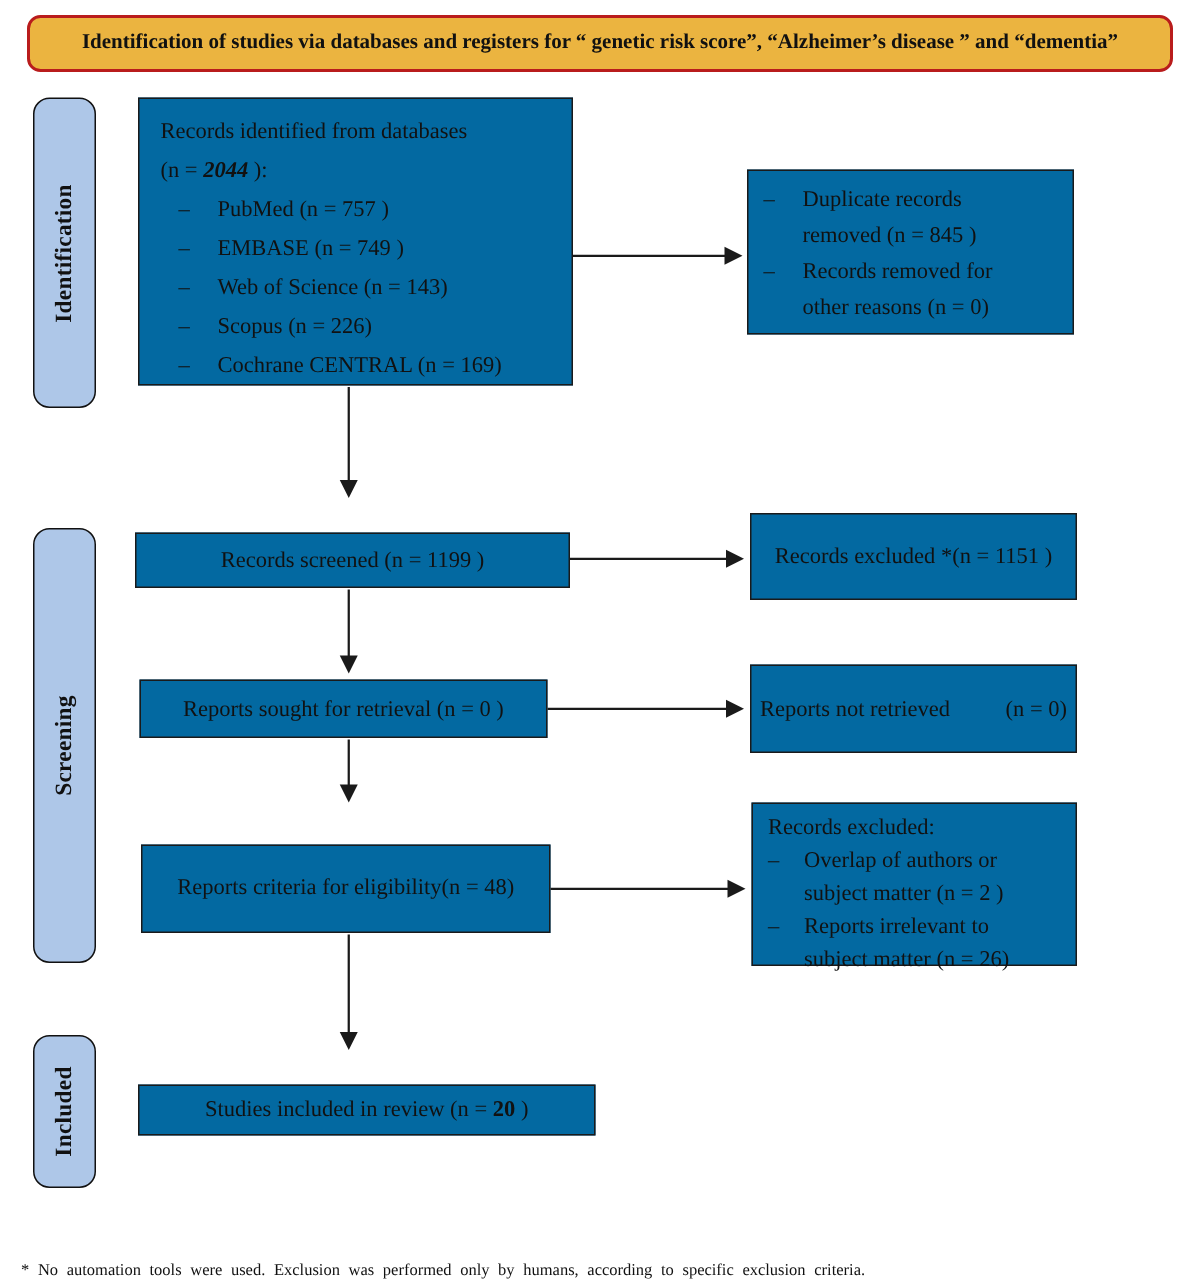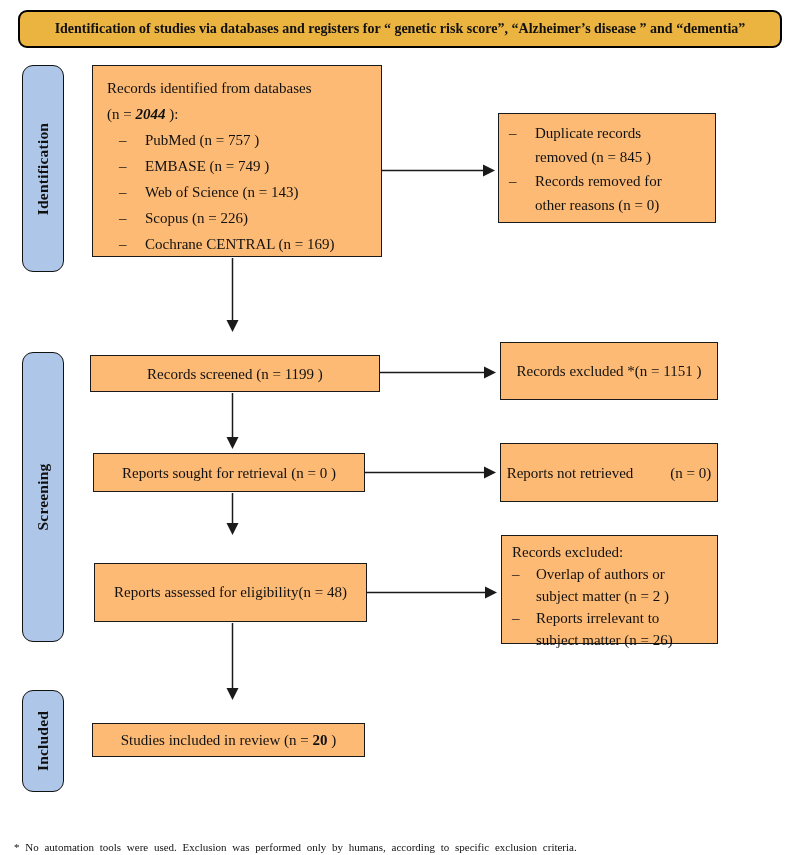--- a/index.html
+++ b/index.html
@@ -3,37 +3,37 @@
 <meta charset="utf-8">
 <style>
   html,body{margin:0;padding:0;background:#ffffff;}
   .canvas{
     position:relative;width:800px;height:855px;background:#ffffff;
     font-family:"Liberation Serif","DejaVu Serif",serif;color:#111;overflow:hidden;
   }
   
   .banner{
     position:absolute;left:18px;top:10px;width:764px;height:38px;box-sizing:border-box;
-    border:2px solid #000000;border-radius:9px;
+    border:2px solid #b91c1c;border-radius:9px;
     display:flex;align-items:center;justify-content:center;
     font-weight:bold;font-size:14px;text-align:center;padding:0 8px;
   }
   
   .stage{
     position:absolute;left:22px;width:42px;box-sizing:border-box;
     border:1.6px solid #111;border-radius:11px;
     display:flex;align-items:center;justify-content:center;
   }
   .stage span{
     transform:rotate(-90deg);white-space:nowrap;
     font-weight:bold;font-size:15.5px;letter-spacing:.2px;
   }
   
   .fbox{
-    position:absolute;box-sizing:border-box;background:#fdba74;
+    position:absolute;box-sizing:border-box;background:#0369a1;
     border:1.6px solid #1a1a1a;font-size:15px;line-height:24px;
   }
   .center-col{display:flex;flex-direction:row;align-items:center;justify-content:center;text-align:center;}
   .center-row{display:flex;align-items:center;justify-content:center;text-align:left;}
   .pad{padding:9px 4px 6px 14px;}
   .dashlist{margin-left:12px;}
   .li{display:grid;grid-template-columns:26px 1fr;}
   .li.narrow{grid-template-columns:26px 152px;}
   .li.narrow2{grid-template-columns:24px 160px;}
   .bi{font-weight:bold;font-style:italic;}
@@ -114,37 +114,37 @@
   <div class="fbox center-row" style="left:93px;top:453px;width:272px;height:39px;">
     <span>Reports sought for retrieval (n = 0 )</span>
   </div>
 
   <div class="fbox center-col" style="left:500px;top:443px;width:218px;height:59px;gap:37px;">
     <div>Reports not retrieved</div>
     <div>(n = 0)</div>
   </div>
 
   <div class="fbox center-col" style="left:94px;top:563px;width:273px;height:59px;line-height:25px;">
-    <div>Reports assessed for eligibility</div>
+    <div>Reports criteria for eligibility</div>
     <div>(n = 48)</div>
   </div>
 
   <div class="fbox" style="left:501px;top:535px;width:217px;height:109px;padding:5px 2px 2px 10px;line-height:22px;">
     <div>Records excluded:</div>
     <div class="li narrow2">
         <span>–</span>
         <span>Overlap of authors or subject matter (n = 2 )</span>
       </div>
     <div class="li narrow2">
         <span>–</span>
         <span>Reports irrelevant to subject matter (n = 26)</span>
       </div>
   </div>
 
-  <div class="fbox center-row" style="left:92px;top:723px;width:273px;height:34px;">
+  <div class="fbox center-row" style="left:92px;top:723px;width:305px;height:34px;">
     <span><span>Studies included in review (n = </span><span class="bb">20</span><span> )</span></span>
   </div>
 
   <svg class="arrows" width="800" height="855" viewBox="0 0 800 855">
     <g stroke="#1a1a1a" stroke-width="1.5" fill="#1a1a1a">
 
       <g>
         <line x1="232.5" y1="258" x2="232.5" y2="321"></line>
         <polygon points="226.5,320 238.5,320 232.5,332" stroke="none"></polygon>
       </g>

